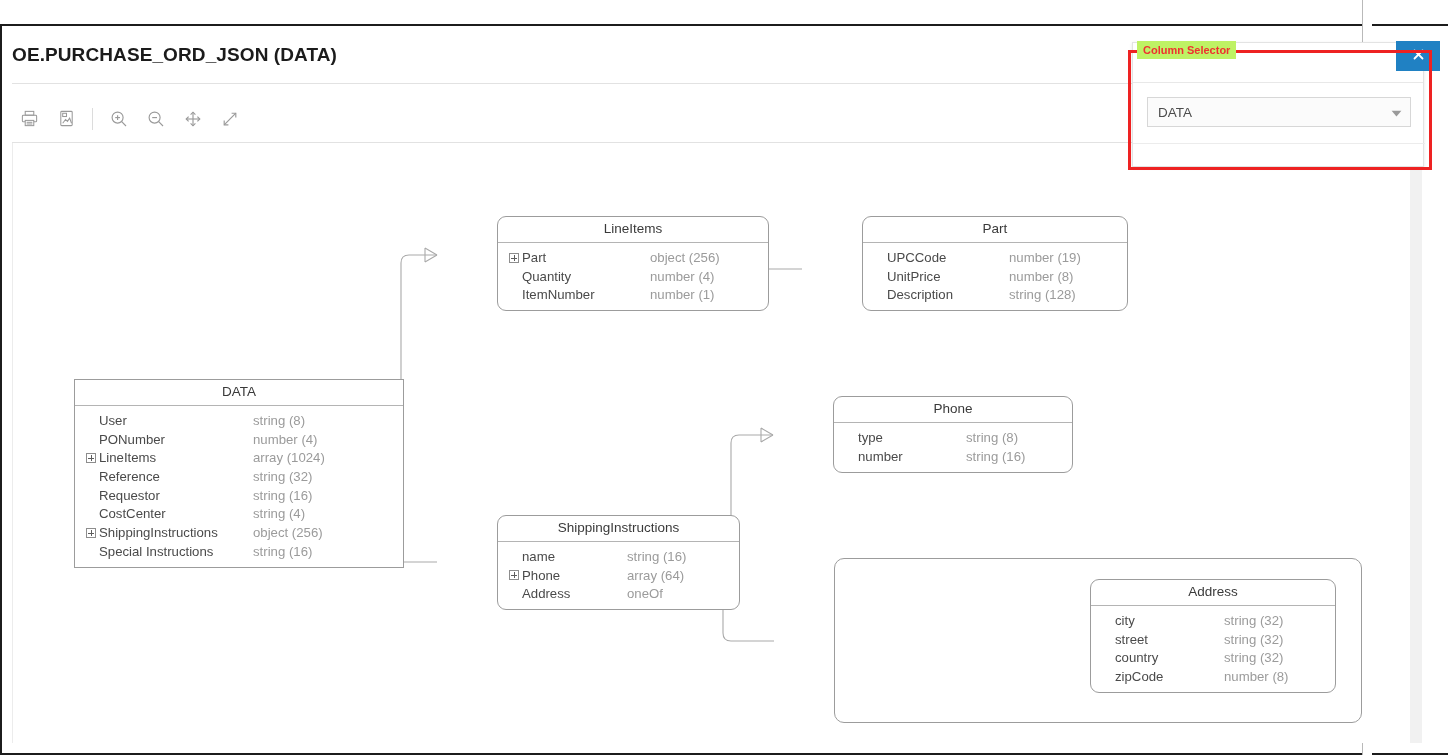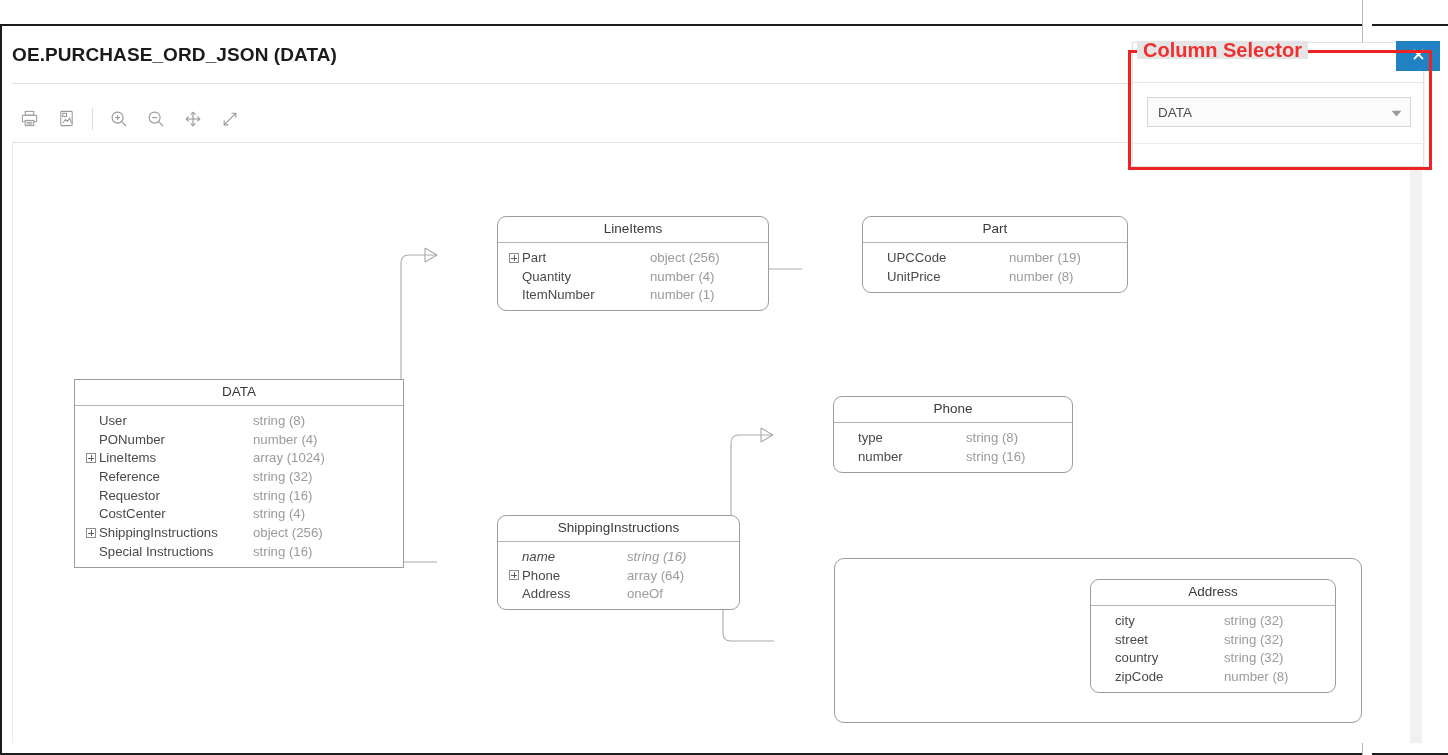--- a/index.html
+++ b/index.html
@@ -215,23 +215,23 @@
   .annot-box {
     position: absolute;
     left: 1128px; top: 50px;
     width: 304px; height: 120px;
     border: 3px solid #ee2222;
     pointer-events: none;
   }
   .annot-label {
     position: absolute;
     left: 1137px; top: 50px;
-    background: #e5e5e5;
+    background: #bef264;
     color: #ef3030;
-    font-size: 20px;
+    font-size: 11px;
     font-weight: bold;
     padding: 0 6px;
     line-height: 18px;
     height: 18px;
     transform: translateY(-9px);
     white-space: nowrap;
   }
 </style>
 </head>
 <body>
@@ -429,41 +429,46 @@
             <div class="ent-row" style="position: relative;">
               <span class="spacer"></span>
               <span class="rname">UPCCode</span>
               <span class="rtype" style="left: 146px;">number (19)</span>
             </div>
             <div class="ent-row" style="position: relative;">
               <span class="spacer"></span>
               <span class="rname">UnitPrice</span>
               <span class="rtype" style="left: 146px;">number (8)</span>
             </div>
+            <div class="ent-row" style="position: relative;">
+              <span class="spacer"></span>
+              <span class="rname">Description</span>
+              <span class="rtype" style="left: 146px;">string (128)</span>
+            </div>
           </div>
         </div>
         <div class="entity rounded" style="left: 820px; top: 253px; width: 240px;">
           <div class="ent-head">Phone</div>
           <div class="ent-body">
             <div class="ent-row" style="position: relative;">
               <span class="spacer"></span>
               <span class="rname">type</span>
               <span class="rtype" style="left: 132px;">string (8)</span>
             </div>
             <div class="ent-row" style="position: relative;">
               <span class="spacer"></span>
               <span class="rname">number</span>
               <span class="rtype" style="left: 132px;">string (16)</span>
             </div>
           </div>
         </div>
         <div class="entity rounded" style="left: 484px; top: 372px; width: 243px;">
           <div class="ent-head">ShippingInstructions</div>
           <div class="ent-body">
-            <div class="ent-row" style="position: relative; font-style: italic;">
+            <div class="ent-row" style="position: relative;">
               <span class="spacer"></span>
               <span class="rname">name</span>
               <span class="rtype" style="left: 129px;">string (16)</span>
             </div>
             <div class="ent-row" style="position: relative;">
               <span class="exp"></span>
               <span class="rname">Phone</span>
               <span class="rtype" style="left: 129px;">array (64)</span>
             </div>
             <div class="ent-row" style="position: relative;">

